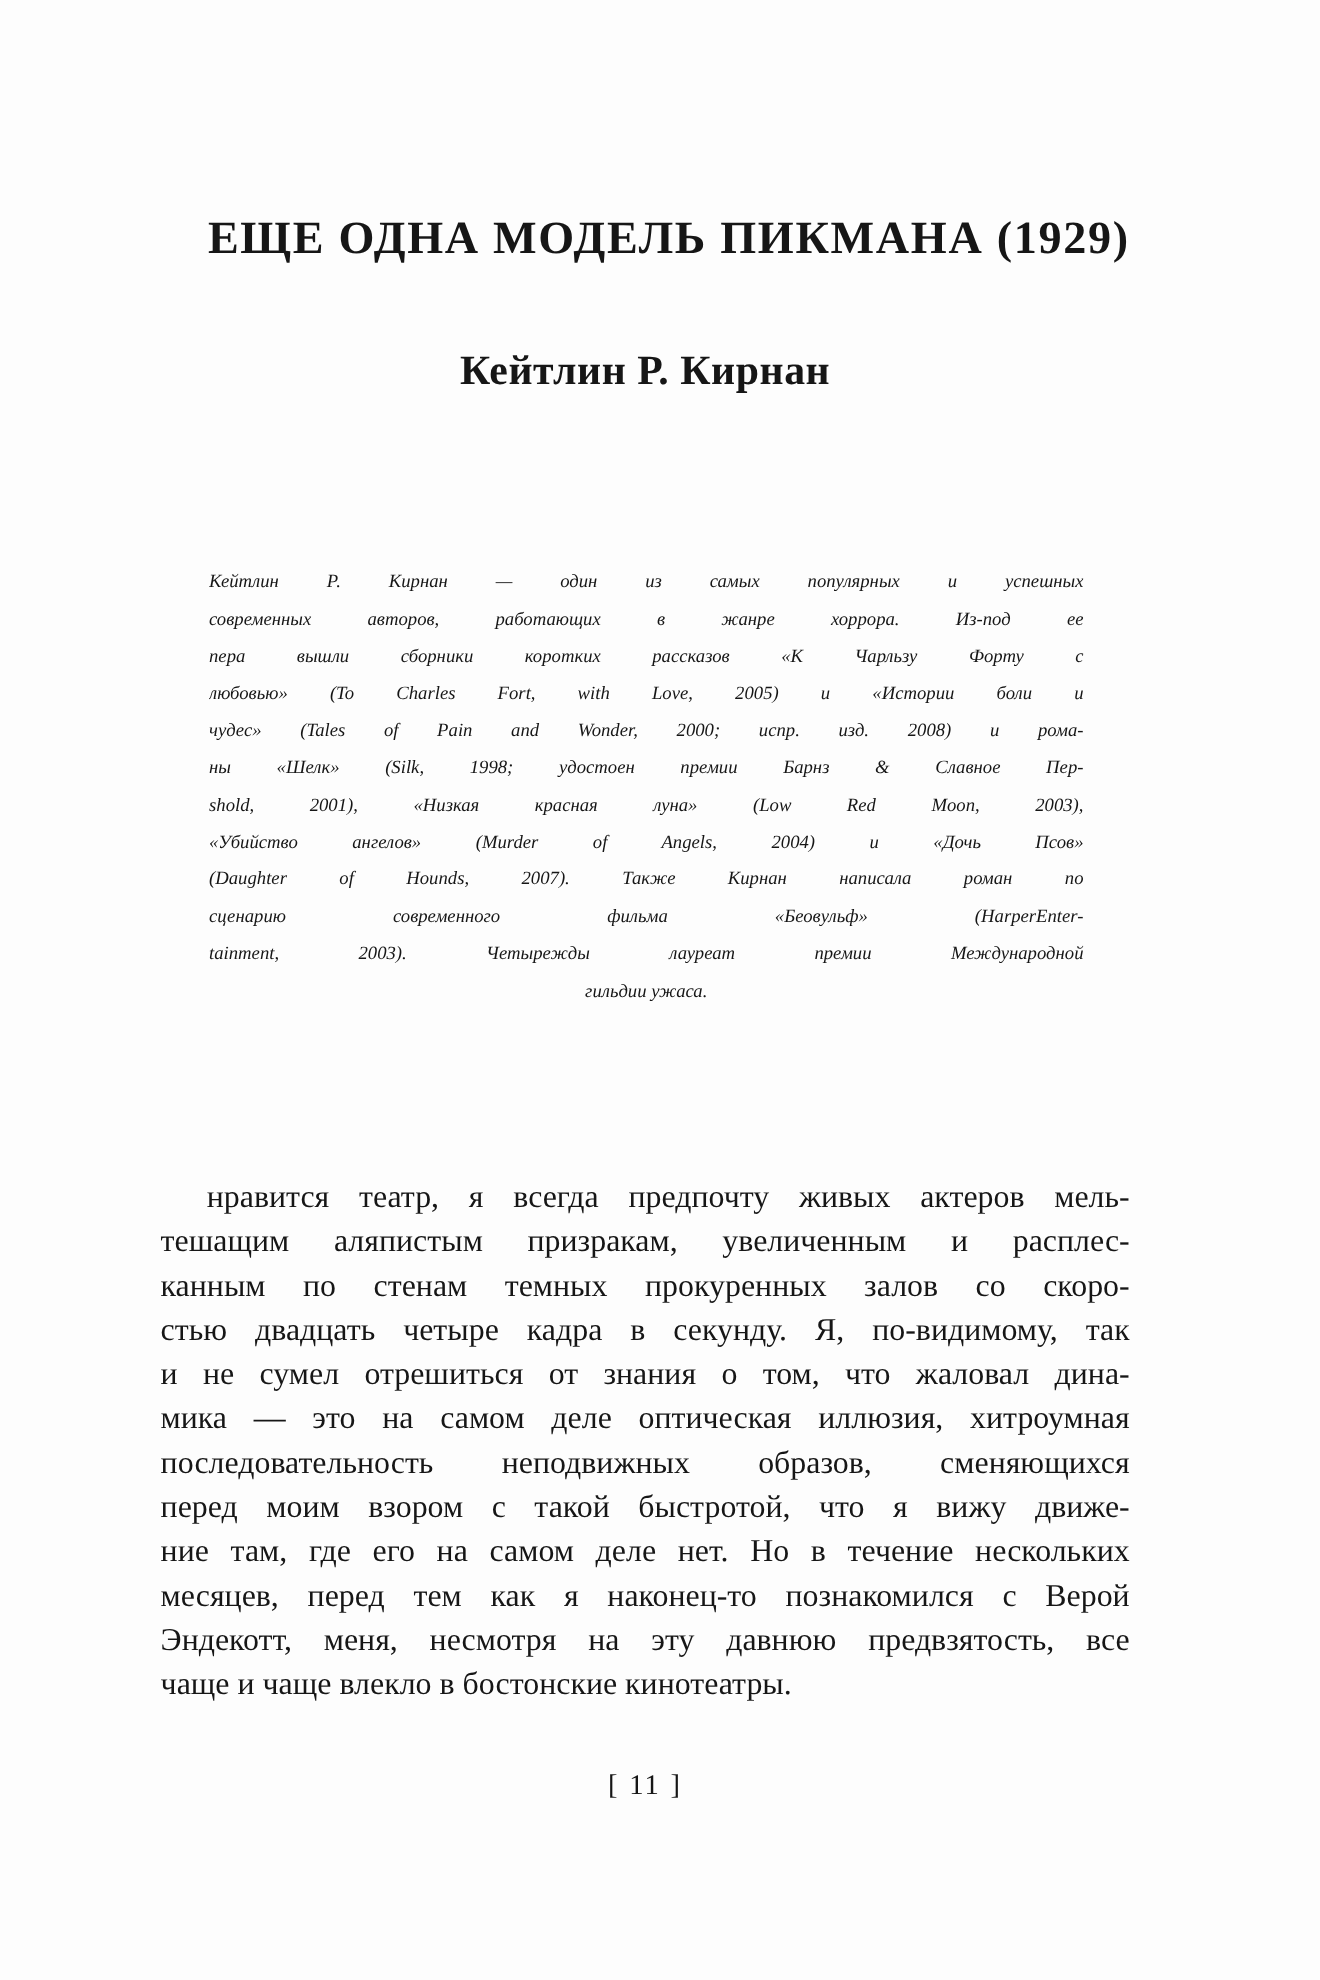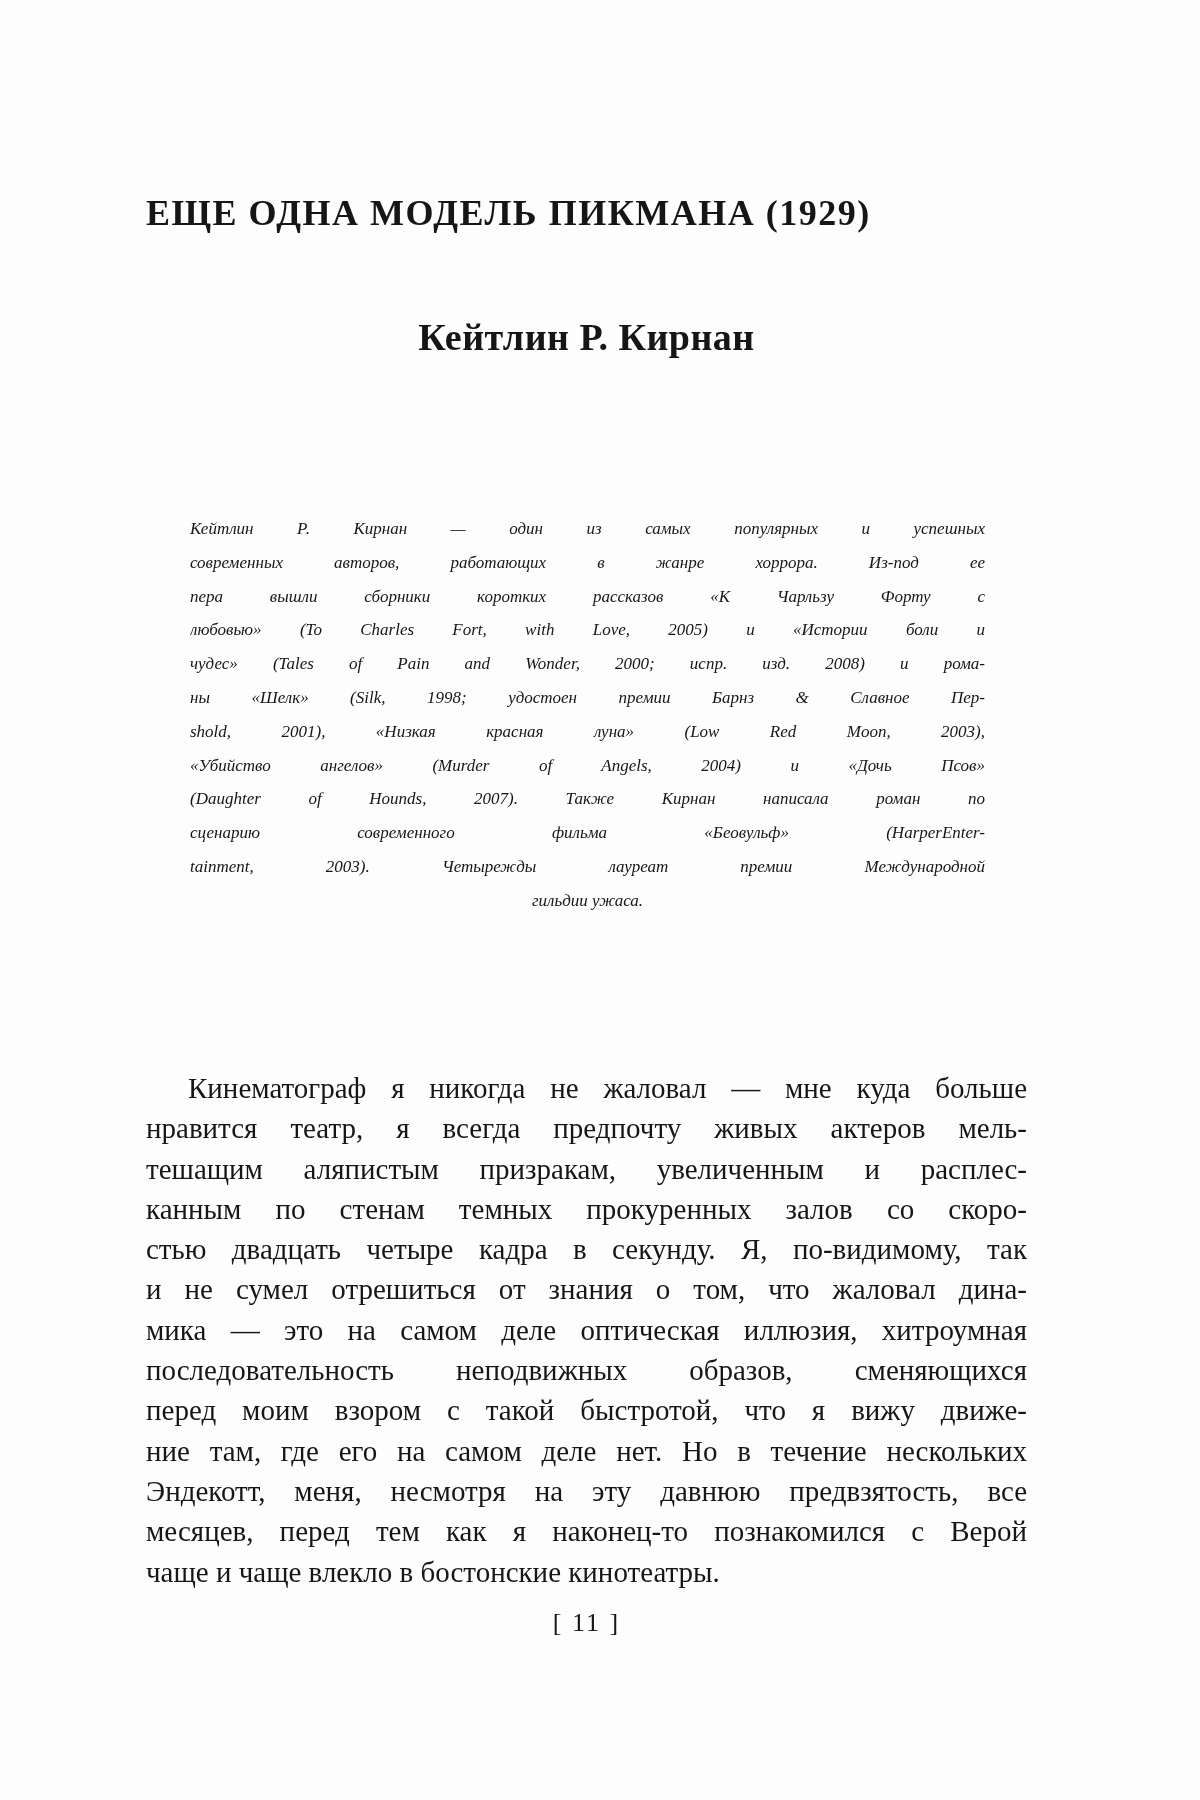--- a/index.html
+++ b/index.html
@@ -16,22 +16,22 @@
     color: #161616;
     font-family: "Liberation Serif", "DejaVu Serif", serif;
     overflow: hidden;
   }
   .story-title {
     position: absolute;
     top: 192px;
     left: 146px;
     width: 881px;
     margin: 0;
-    text-align: left;
-    font-size: 36px;
+    text-align: right;
+    font-size: 42px;
     font-weight: bold;
     letter-spacing: 1.5px;
     line-height: 1.2;
     white-space: nowrap;
   }
   .author-name {
     position: absolute;
     top: 315px;
     left: 146px;
     width: 881px;
@@ -112,29 +112,28 @@
       <div class="bio-line">ны «Шелк» (Silk, 1998; удостоен премии Барнз &amp; Славное Пер-</div>
       <div class="bio-line">shold, 2001), «Низкая красная луна» (Low Red Moon, 2003),</div>
       <div class="bio-line">«Убийство ангелов» (Murder of Angels, 2004) и «Дочь Псов»</div>
       <div class="bio-line">(Daughter of Hounds, 2007). Также Кирнан написала роман по</div>
       <div class="bio-line">сценарию современного фильма «Беовульф» (HarperEnter-</div>
       <div class="bio-line">tainment, 2003). Четырежды лауреат премии Международной</div>
       <div class="bio-line">гильдии ужаса.</div>
     </div>
 
   <div class="story-text">
-      <div class="body-line">Кинематограф я никогда не жаловал — мне куда больше</div>
       <div class="body-line">нравится театр, я всегда предпочту живых актеров мель-</div>
       <div class="body-line">тешащим аляпистым призракам, увеличенным и расплес-</div>
       <div class="body-line">канным по стенам темных прокуренных залов со скоро-</div>
       <div class="body-line">стью двадцать четыре кадра в секунду. Я, по-видимому, так</div>
       <div class="body-line">и не сумел отрешиться от знания о том, что жаловал дина-</div>
       <div class="body-line">мика — это на самом деле оптическая иллюзия, хитроумная</div>
       <div class="body-line">последовательность неподвижных образов, сменяющихся</div>
       <div class="body-line">перед моим взором с такой быстротой, что я вижу движе-</div>
       <div class="body-line">ние там, где его на самом деле нет. Но в течение нескольких</div>
+      <div class="body-line">месяцев, перед тем как я наконец-то познакомился с Верой</div>
       <div class="body-line">Эндекотт, меня, несмотря на эту давнюю предвзятость, все</div>
-      <div class="body-line">месяцев, перед тем как я наконец-то познакомился с Верой</div>
       <div class="body-line">чаще и чаще влекло в бостонские кинотеатры.</div>
     </div>
 
   <div class="page-number">[ 11 ]</div>
 </div>
 
 </body></html>

